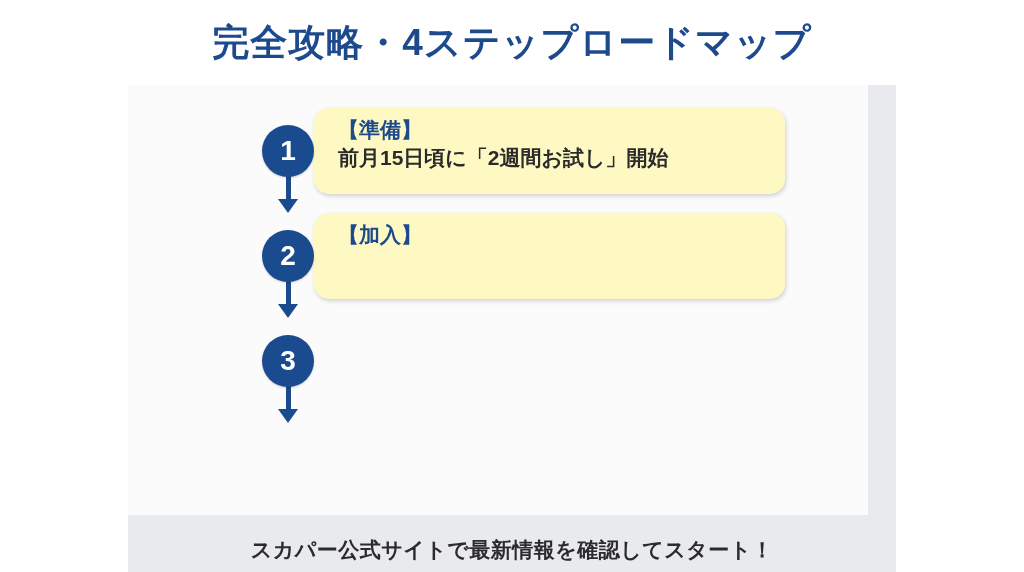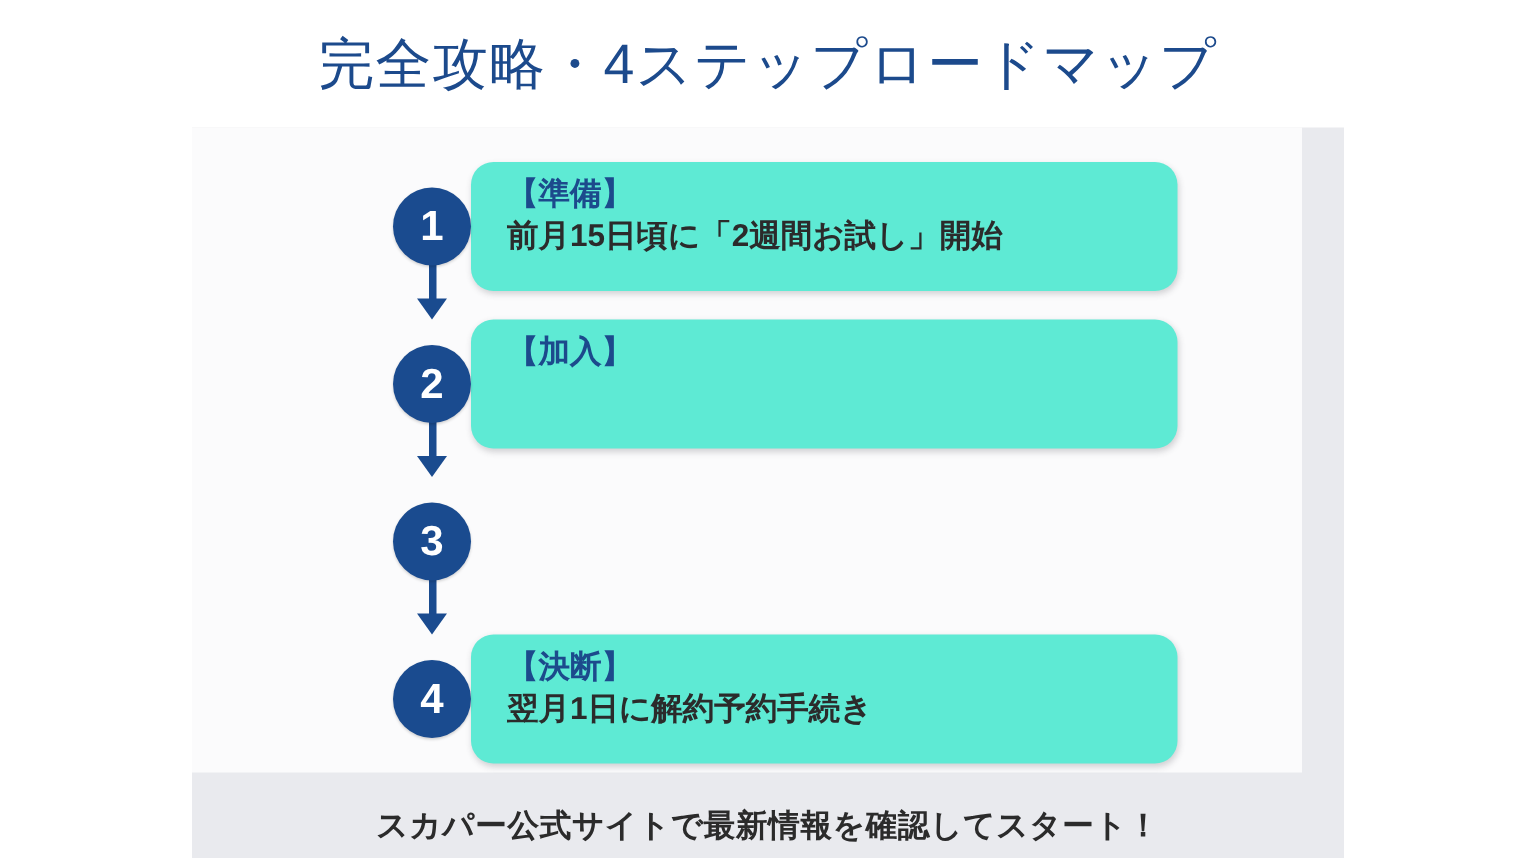--- a/index.html
+++ b/index.html
@@ -50,21 +50,21 @@
     top: 0;
     width: 1024px;
     height: 85px;
     z-index: 5;
     display: flex;
     align-items: center;
     justify-content: center;
   }
   .title-text {
     font-size: 37px;
-    font-weight: normal;
+    font-weight: bold;
     color: #1c4a8c;
     letter-spacing: 1px;
     white-space: nowrap;
     line-height: 1;
   }
 
   
   .steps {
     position: absolute;
     left: 0;
@@ -121,21 +121,21 @@
     z-index: 9;
     box-shadow: 0 1px 2px rgba(0,0,0,0.18);
   }
 
   .card {
     position: absolute;
     left: 314px;
     top: 9px;
     width: 471px;
     height: 86px;
-    background: #5eead4;
+    background: #fef9c3;
     border-radius: 15px;
     box-shadow: 1px 2px 4px rgba(60,60,70,0.22);
     z-index: 8;
     box-sizing: border-box;
     padding: 10px 0 0 24px;
     overflow: visible;
   }
   .card-heading {
     font-size: 21px;
     font-weight: bold;
@@ -206,27 +206,20 @@
       <div class="connector-head"></div>
       <div class="badge">2</div>
     </div>
 
     <div class="step-row">
       <div class="connector"></div>
       <div class="connector-head"></div>
       <div class="badge">3</div>
     </div>
 
-    <div class="step-row">
-      <div class="card">
-        <div class="card-heading">【決断】</div>
-        <div class="card-body">翌月1日に解約予約手続き</div>
-      </div>
-      <div class="badge">4</div>
-    </div>
 
   </div>
 
   <div class="footer">
     <div class="footer-text">スカパー公式サイトで最新情報を確認してスタート！</div>
   </div>
 
 </div>
 
 </body></html>

